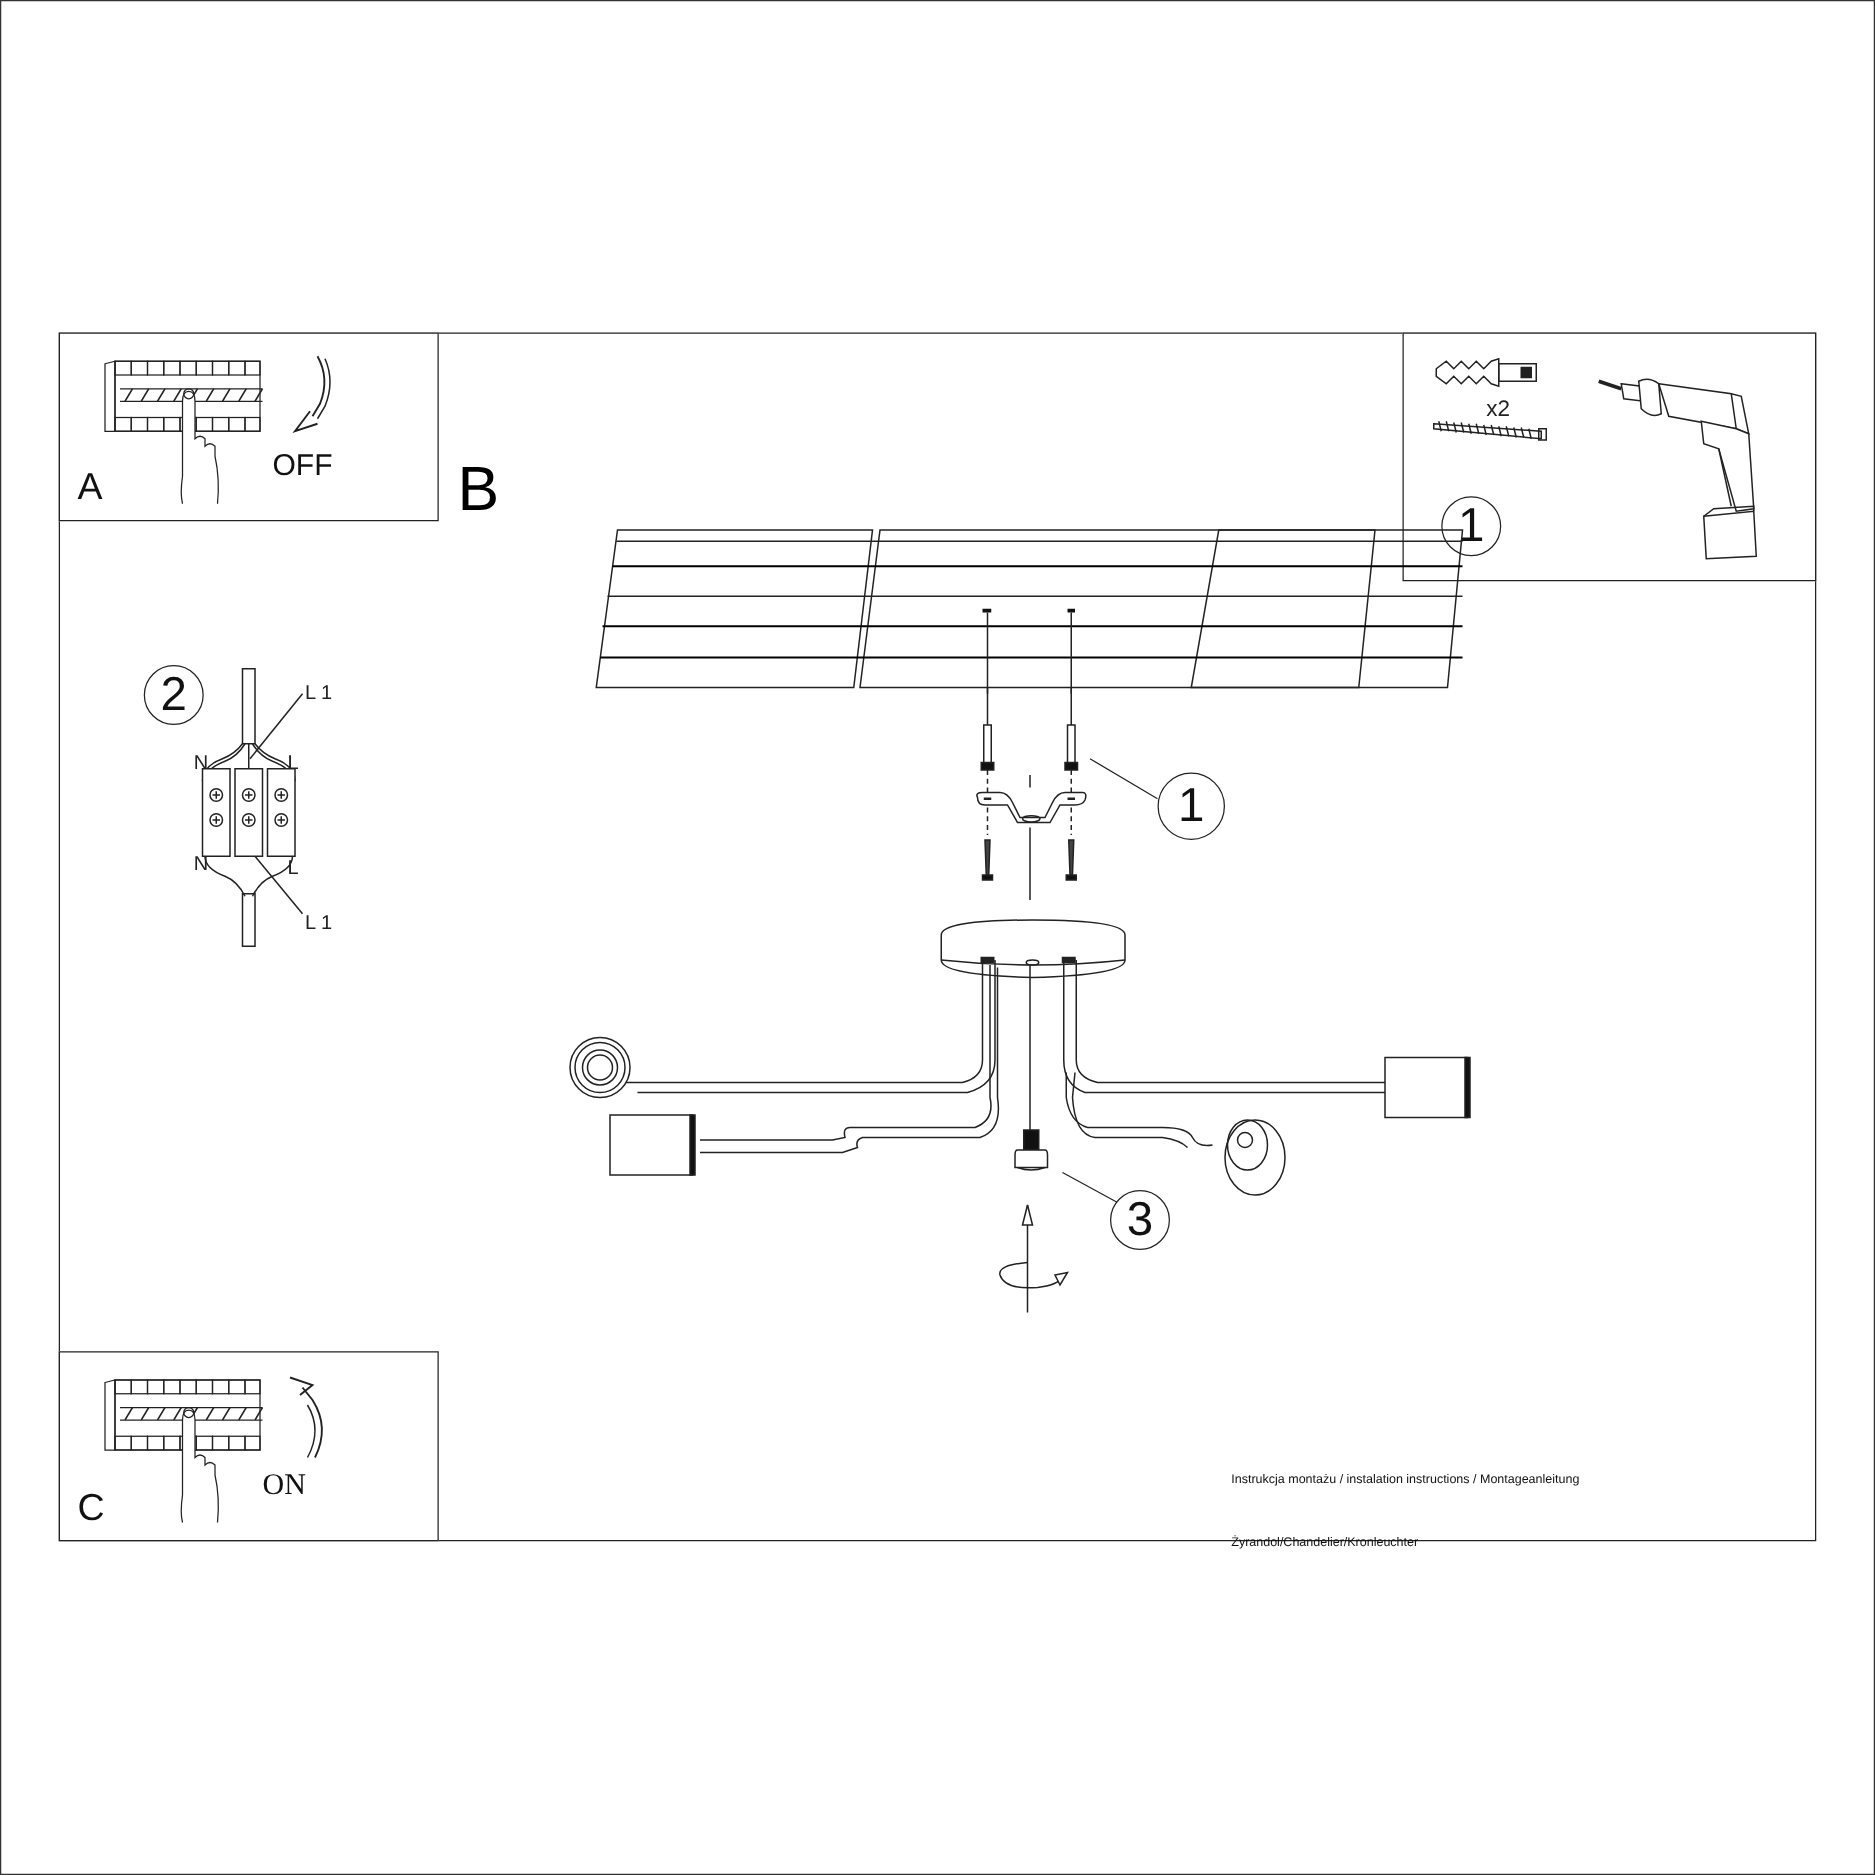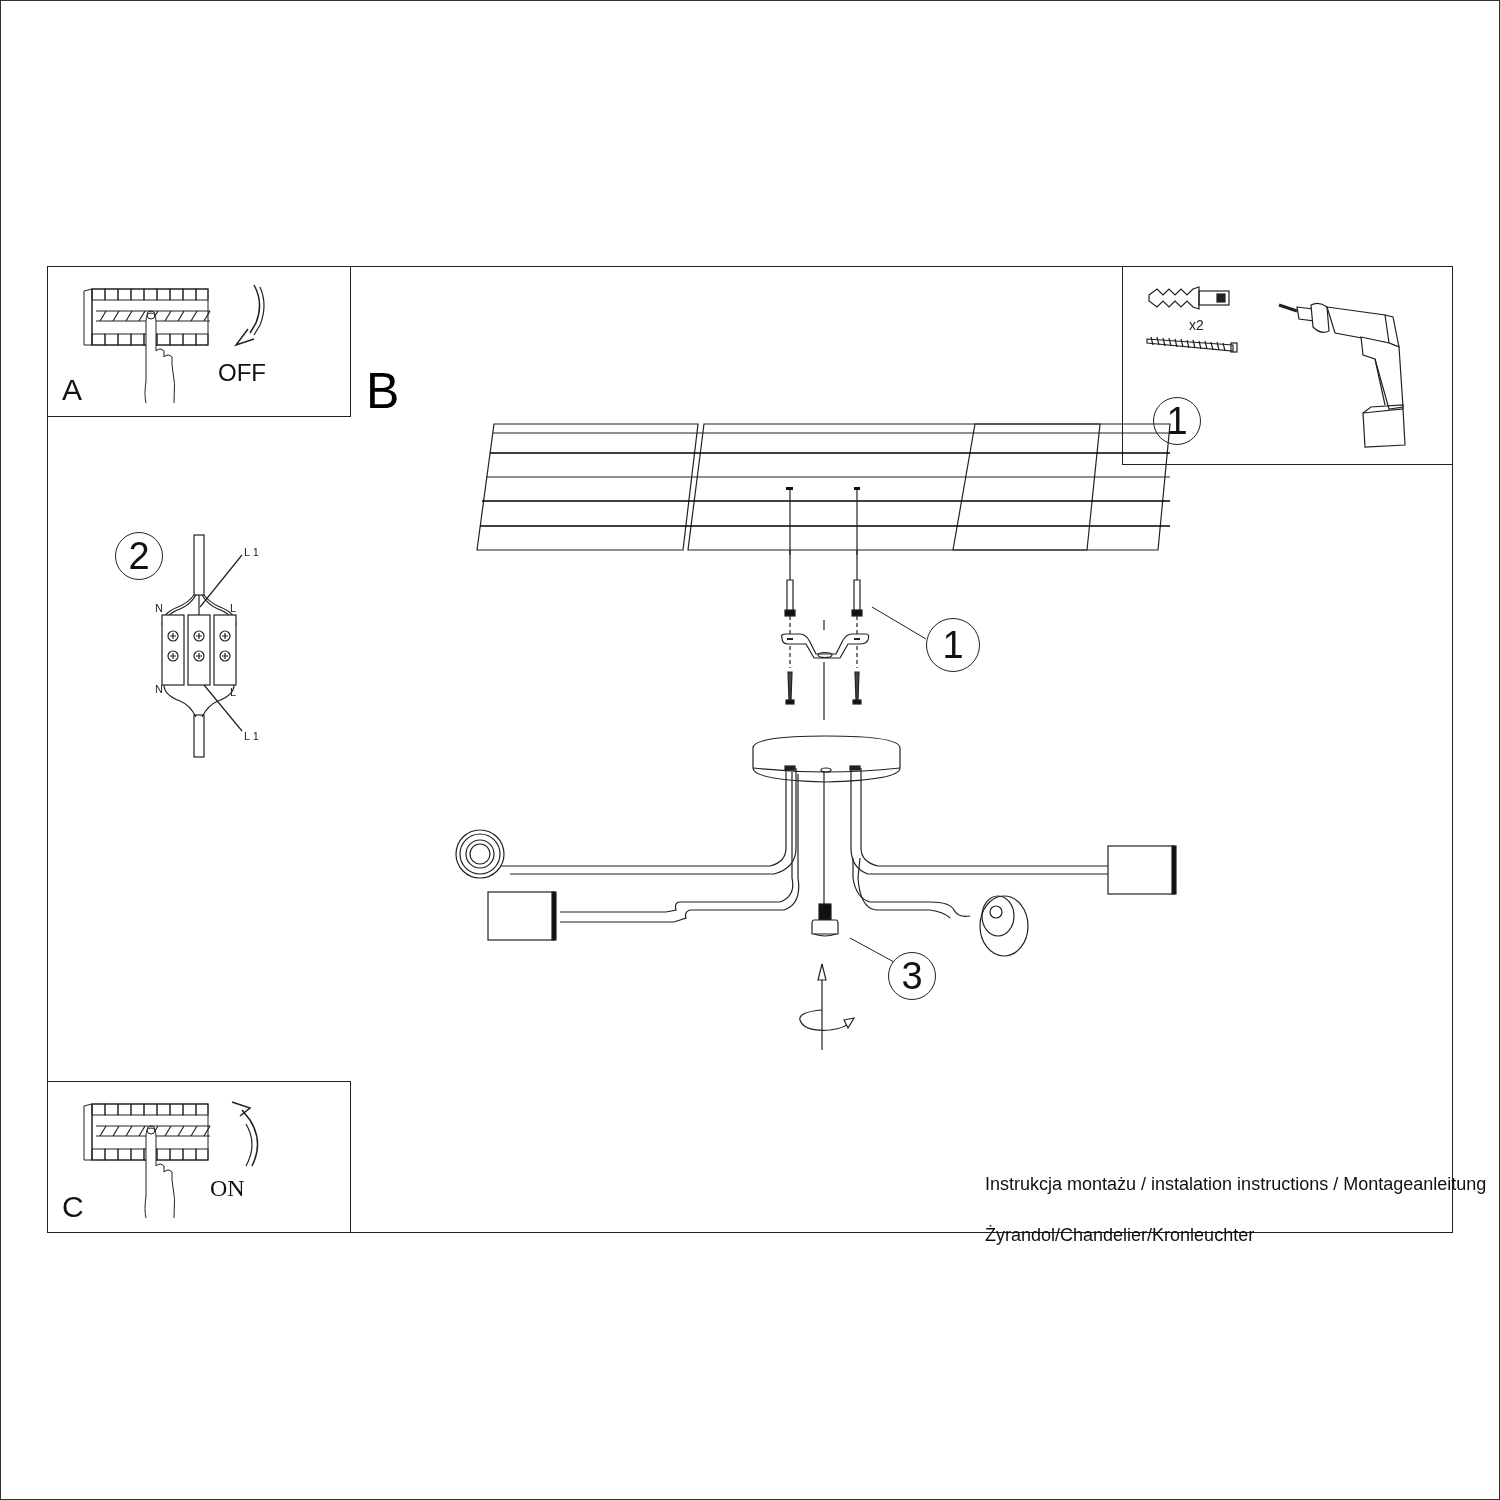--- a/index.html
+++ b/index.html
@@ -6,27 +6,27 @@
   body { width: 1500px; height: 1500px; position: relative; overflow: hidden;
          font-family: "Liberation Sans", sans-serif; color: #111; }
   .page-border { position: absolute; left: 0; top: 0; width: 1498px; height: 1498px;
                  border: 1px solid #333; }
   .frame { position: absolute; left: 47px; top: 266px; width: 1406px; height: 967px;
            border: 1.5px solid #222; box-sizing: border-box; }
   .box { position: absolute; border: 1.5px solid #222; background: #fff; box-sizing: border-box; }
   .label-big { position: absolute; font-size: 30px; line-height: 1; color: #111; }
   .label-step { position: absolute; font-size: 50px; line-height: 1; color: #000; }
   .state-text { position: absolute; font-size: 24px; line-height: 1; color: #111; }
-  .caption { position: absolute; font-size: 18px; line-height: 22px; color: #111; white-space: nowrap; }
+  .caption { position: absolute; font-size: 10px; line-height: 22px; color: #111; white-space: nowrap; }
   svg { position: absolute; overflow: visible; }
   .callout { position: absolute; width: 48px; height: 48px; border: 1.5px solid #222; border-radius: 50%;
              background: #fff; display: flex; align-items: center; justify-content: center;
              font-size: 38px; line-height: 1; box-sizing: border-box; }
-  .wire-label { position: absolute; font-size: 11px; color: #222; }
-  .qty { position: absolute; font-size: 14px; color: #222; }
+  .wire-label { position: absolute; font-size: 16px; color: #222; }
+  .qty { position: absolute; font-size: 18px; color: #222; }
 </style>
 </head>
 <body>
 
 <div class="page-border"></div>
 <div class="frame"></div>
 
 <div class="box" style="left:47px; top:266px; width:304px; height:151px;">
   <span class="label-big" style="left:14px; top:108px;">A</span>
   <span class="state-text" style="left:170px; top:94px;">OFF</span>

